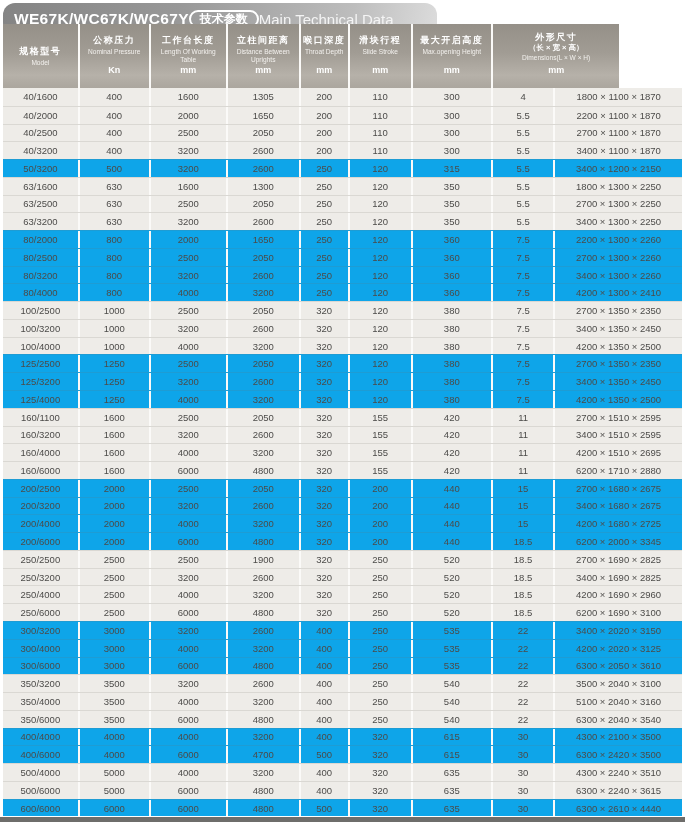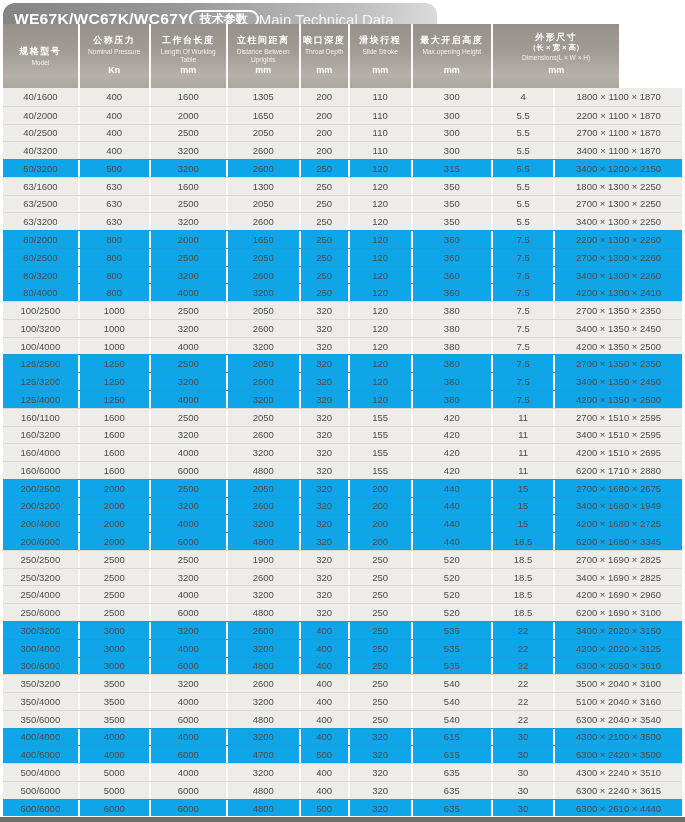--- a/index.html
+++ b/index.html
@@ -369,21 +369,21 @@
       </div>
       <div class="trow shaded">
         <div class="cell c1">200/3200</div>
         <div class="cell c2">2000</div>
         <div class="cell c3">3200</div>
         <div class="cell c4">2600</div>
         <div class="cell c5">320</div>
         <div class="cell c6">200</div>
         <div class="cell c7">440</div>
         <div class="cell c8">15</div>
-        <div class="cell c9">3400 × 1680 × 1949</div>
+        <div class="cell c9">3400 × 1680 × 2675</div>
       </div>
       <div class="trow shaded">
         <div class="cell c1">200/4000</div>
         <div class="cell c2">2000</div>
         <div class="cell c3">4000</div>
         <div class="cell c4">3200</div>
         <div class="cell c5">320</div>
         <div class="cell c6">200</div>
         <div class="cell c7">440</div>
         <div class="cell c8">15</div>
@@ -391,21 +391,21 @@
       </div>
       <div class="trow shaded">
         <div class="cell c1">200/6000</div>
         <div class="cell c2">2000</div>
         <div class="cell c3">6000</div>
         <div class="cell c4">4800</div>
         <div class="cell c5">320</div>
         <div class="cell c6">200</div>
         <div class="cell c7">440</div>
         <div class="cell c8">18.5</div>
-        <div class="cell c9">6200 × 1680 × 3345</div>
+        <div class="cell c9">6200 × 2000 × 3345</div>
       </div>
       <div class="trow">
         <div class="cell c1">250/2500</div>
         <div class="cell c2">2500</div>
         <div class="cell c3">2500</div>
         <div class="cell c4">1900</div>
         <div class="cell c5">320</div>
         <div class="cell c6">250</div>
         <div class="cell c7">520</div>
         <div class="cell c8">18.5</div>

